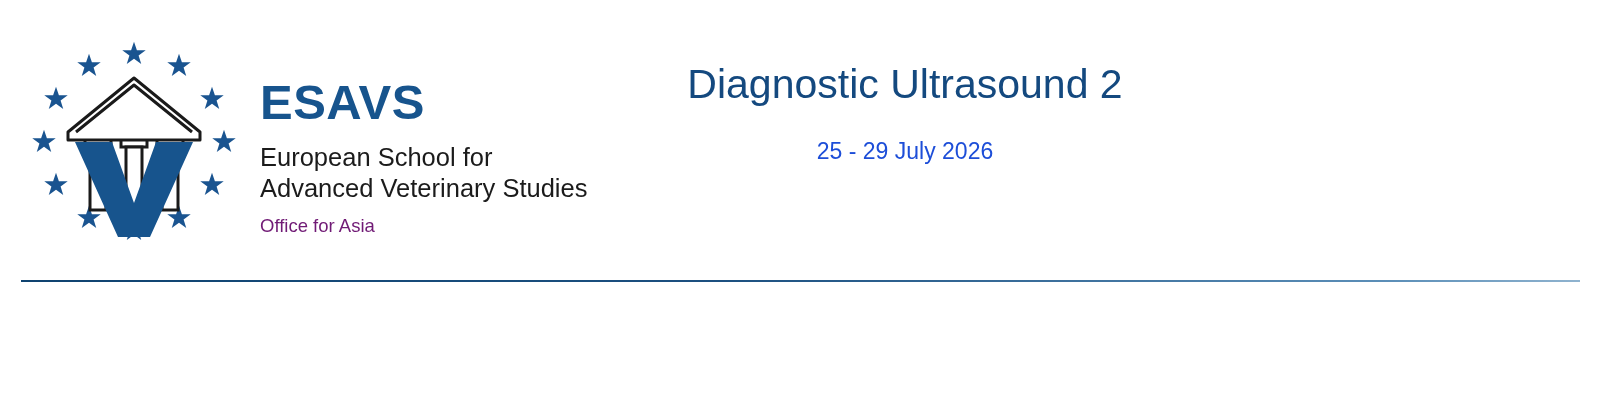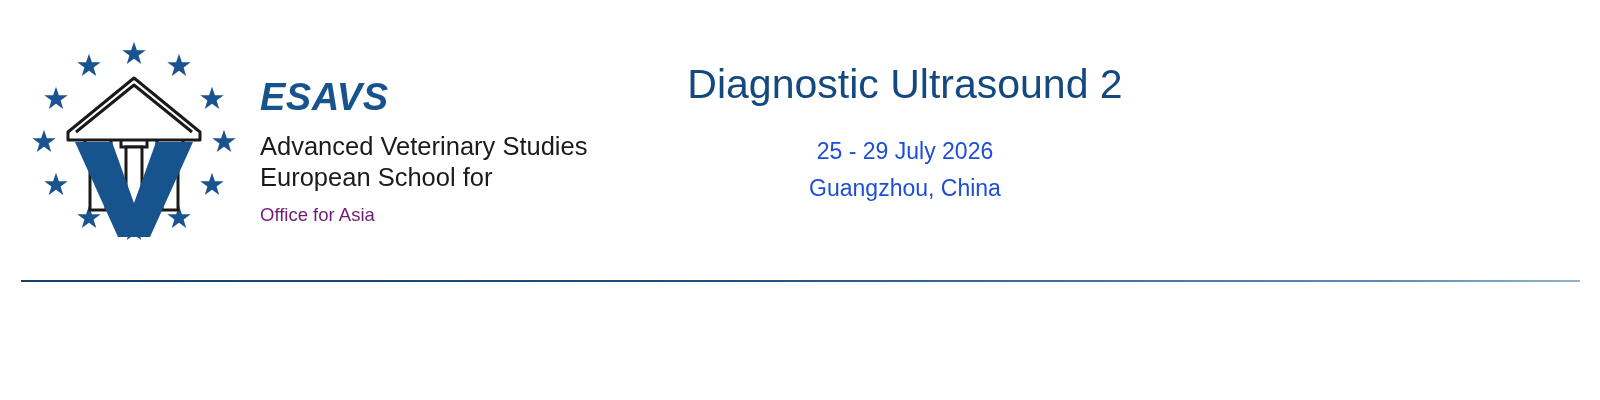--- a/index.html
+++ b/index.html
@@ -39,27 +39,26 @@
   }
 
   .brand-text {
     margin-left: 14px;
     padding-top: 46px;
     display: flex;
     flex-direction: column;
   }
 
   .brand-acronym {
-    font-size: 38px;
+    font-size: 49px;
     font-weight: 700;
     letter-spacing: 0.5px;
     line-height: 1;
     color: #17548d;
     white-space: nowrap;
-    font-style: italic;
   }
 
   .brand-tagline {
     margin-top: 15px;
     font-size: 25.5px;
     font-weight: 400;
     line-height: 1.22;
     color: #1b1b1b;
     white-space: nowrap;
   }
@@ -179,30 +178,29 @@
 
         <g>
           <polygon fill="#17548d" points="53,110 90,110 112,171 134,110 171,110 128,205 96,205"></polygon>
         </g>
       </svg>
     </div>
 
     <div class="brand-text">
       <div class="brand-acronym">ESAVS</div>
       <div class="brand-tagline">
+        <span>European School for</span>
         <span>Advanced Veterinary Studies</span>
-        <span>European School for</span>
       </div>
       <div class="brand-office">Office for Asia</div>
     </div>
   </div>
 
   <div class="course">
     <div class="course-title">Diagnostic Ultrasound 2</div>
     <div class="course-meta">
       <div class="course-dates">25 - 29 July 2026</div>
-      <div class="course-location">Guangzhou, China</div>
     </div>
   </div>
 
   <div class="divider"></div>
 
 </div>
 
 </body></html>

